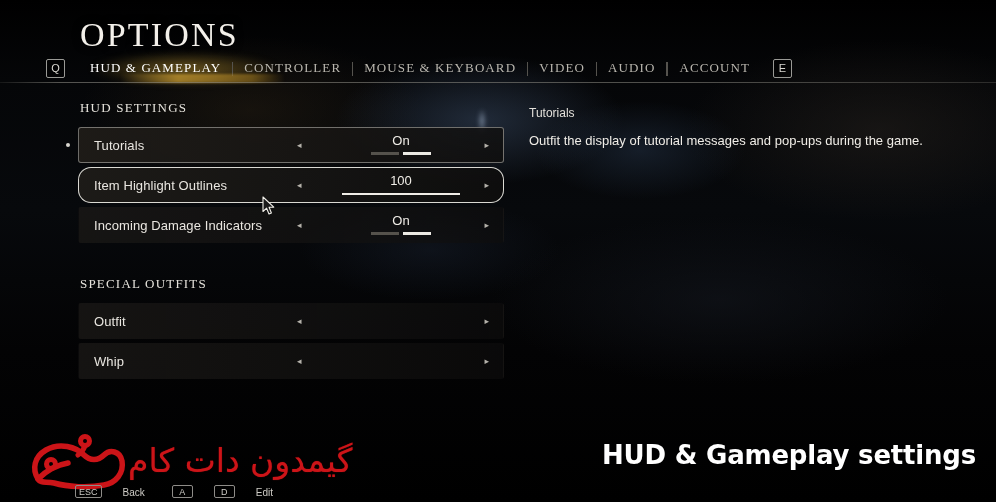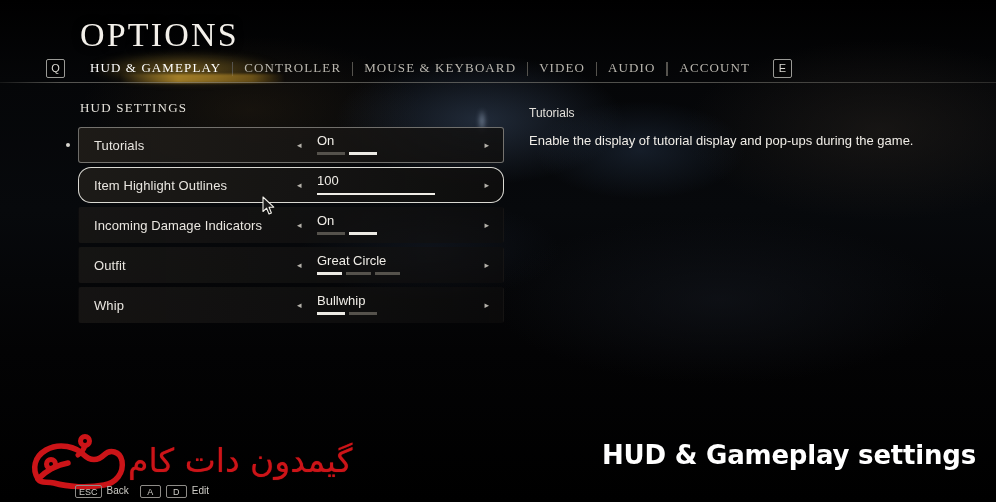--- a/index.html
+++ b/index.html
@@ -183,21 +183,21 @@
   .arrow-left { position: absolute; left: 218px; top: 50%; transform: translateY(-50%); }
   .arrow-right { position: absolute; right: 14px; top: 50%; transform: translateY(-50%); }
 
   .value-wrap {
     position: absolute;
     left: 238px;
     width: 168px;
     top: 4px;
     display: flex;
     flex-direction: column;
-    align-items: flex-start;
+    align-items: center;
     justify-content: center;
   }
   .value-text {
     font-family: "Liberation Sans", sans-serif;
     font-size: 13px;
     color: #f0ede7;
     line-height: 17px;
     white-space: nowrap;
   }
   .seg-track {
@@ -259,22 +259,22 @@
     white-space: nowrap;
     letter-spacing: -0.5px;
     text-shadow: 0 0 1px rgba(204,20,24,0.7);
   }
   .wm-mark { margin-left: 6px; flex: none; }
 
   .prompts {
     position: absolute;
     left: 75px; top: 485px;
     display: flex;
-    align-items: flex-start;
-    gap: 5px;
+    align-items: flex-end;
+    gap: 21px;
   }
   .prompt-key {
     display: inline-flex;
     align-items: center;
     justify-content: center;
     min-width: 21px;
     height: 13px;
     padding: 0 3px;
     border: 1px solid #8e8c88;
     border-radius: 2px;
@@ -363,54 +363,40 @@
         <div class="arrow arrow-left">◂</div>
         <div class="value-wrap">
           <div class="value-text">On</div>
           <div class="seg-track">
             <div class="seg w2"></div>
             <div class="seg w2 on"></div>
           </div>
         </div>
         <div class="arrow arrow-right">▸</div>
       </div>
+      <div class="section-label second">SPECIAL OUTFITS</div>
       <div class="row">
         <div class="row-label">Outfit</div>
         <div class="arrow arrow-left">◂</div>
-        <div class="value-wrap">
-          <div class="value-text">Great Circle</div>
-          <div class="seg-track">
-            <div class="seg w3 on"></div>
-            <div class="seg w3"></div>
-            <div class="seg w3"></div>
-          </div>
-        </div>
         <div class="arrow arrow-right">▸</div>
       </div>
       <div class="row">
         <div class="row-label">Whip</div>
         <div class="arrow arrow-left">◂</div>
-        <div class="value-wrap">
-          <div class="value-text">Bullwhip</div>
-          <div class="seg-track">
-            <div class="seg w2 on"></div>
-            <div class="seg w2"></div>
-          </div>
-        </div>
         <div class="arrow arrow-right">▸</div>
       </div>
     </div>
 
   <svg class="cursor" viewBox="0 0 14 20">
     <path d="M1,1 L1,15.5 L4.6,12.2 L7,18 L9.4,17 L7.1,11.3 L11.8,11.1 Z" fill="#1a1a1a" stroke="#f2f0ea" stroke-width="1.1" stroke-linejoin="round"></path>
   </svg>
 
   <div class="desc-panel">
     <div class="desc-title">Tutorials</div>
-    <div class="desc-body">Enable the display of tutorial display and pop-ups during the game.</div>
+    <div class="desc-body">Outfit the display of tutorial messages and pop-ups during the game.</div>
   </div>
 
   <div class="watermark">
     <svg class="wm-mark" width="104" height="66" viewBox="0 0 104 66">
       <path d="M14,52 C8,42 10,30 22,23 C36,15 52,20 60,28 C66,34 74,34 80,28 C86,22 96,24 98,34 C100,46 92,56 80,58 C64,61 44,60 30,56 C22,54 17,57 14,52 Z" fill="none" stroke="#cc1418" stroke-width="5.5" stroke-linecap="round" stroke-linejoin="round"></path>
       <path d="M14,52 C22,44 32,38 44,36" fill="none" stroke="#cc1418" stroke-width="5.5" stroke-linecap="round"></path>
       <circle cx="27" cy="37" r="4.5" fill="none" stroke="#cc1418" stroke-width="5"></circle>
       <circle cx="61" cy="14" r="4.5" fill="none" stroke="#cc1418" stroke-width="5"></circle>
       <path d="M61,19 C59,24 57,26 54,28" fill="none" stroke="#cc1418" stroke-width="5" stroke-linecap="round"></path>
     </svg>

